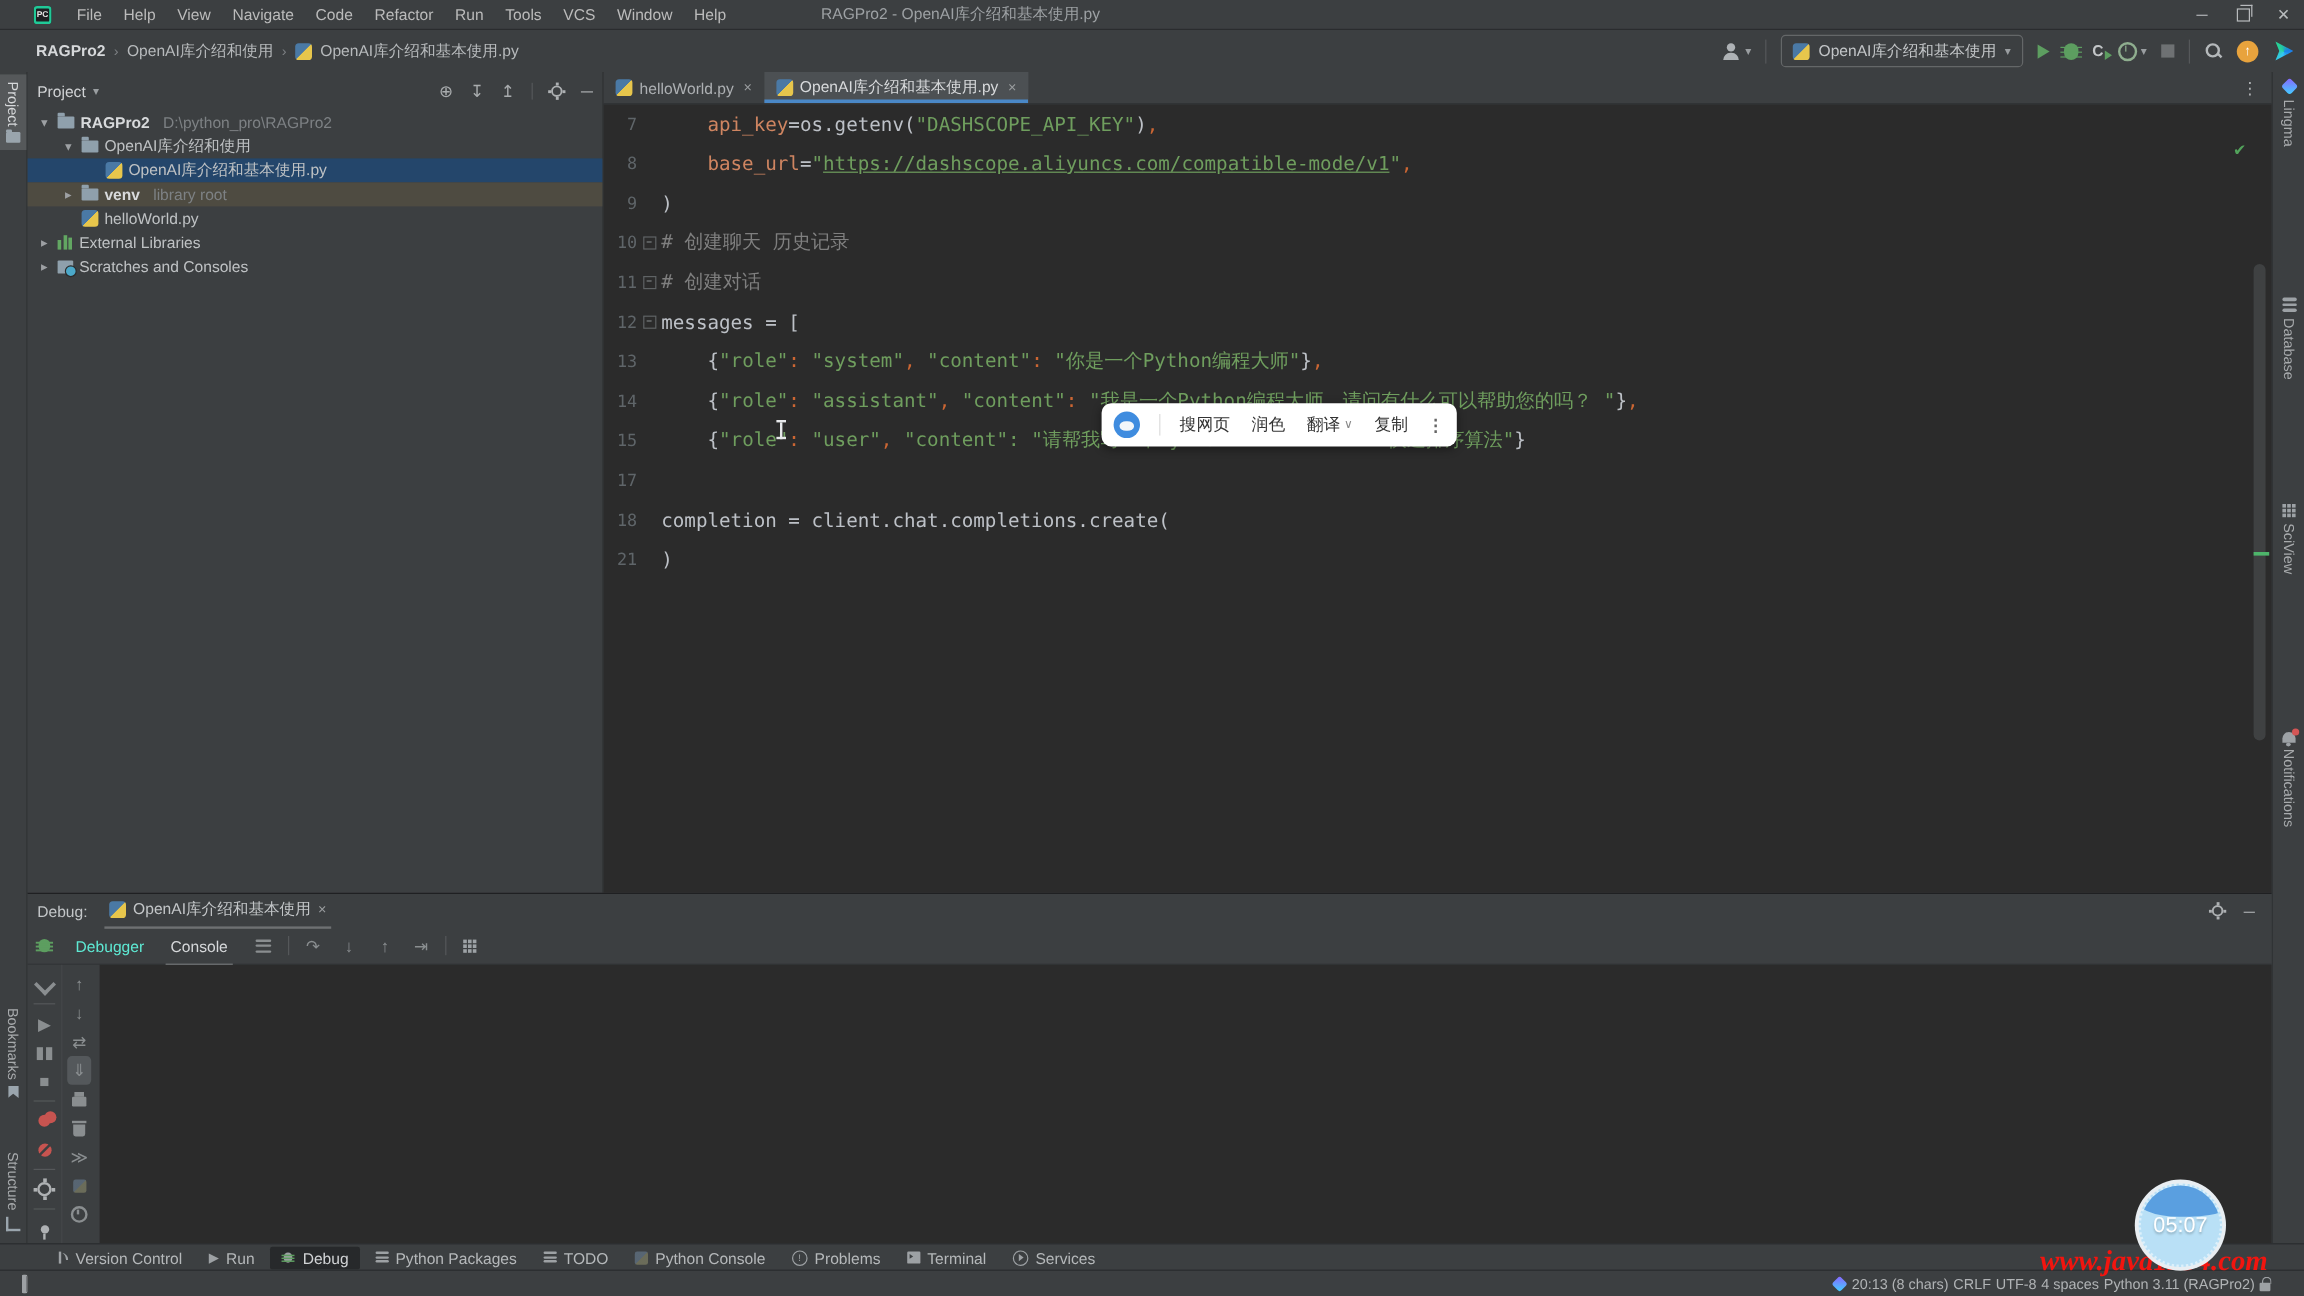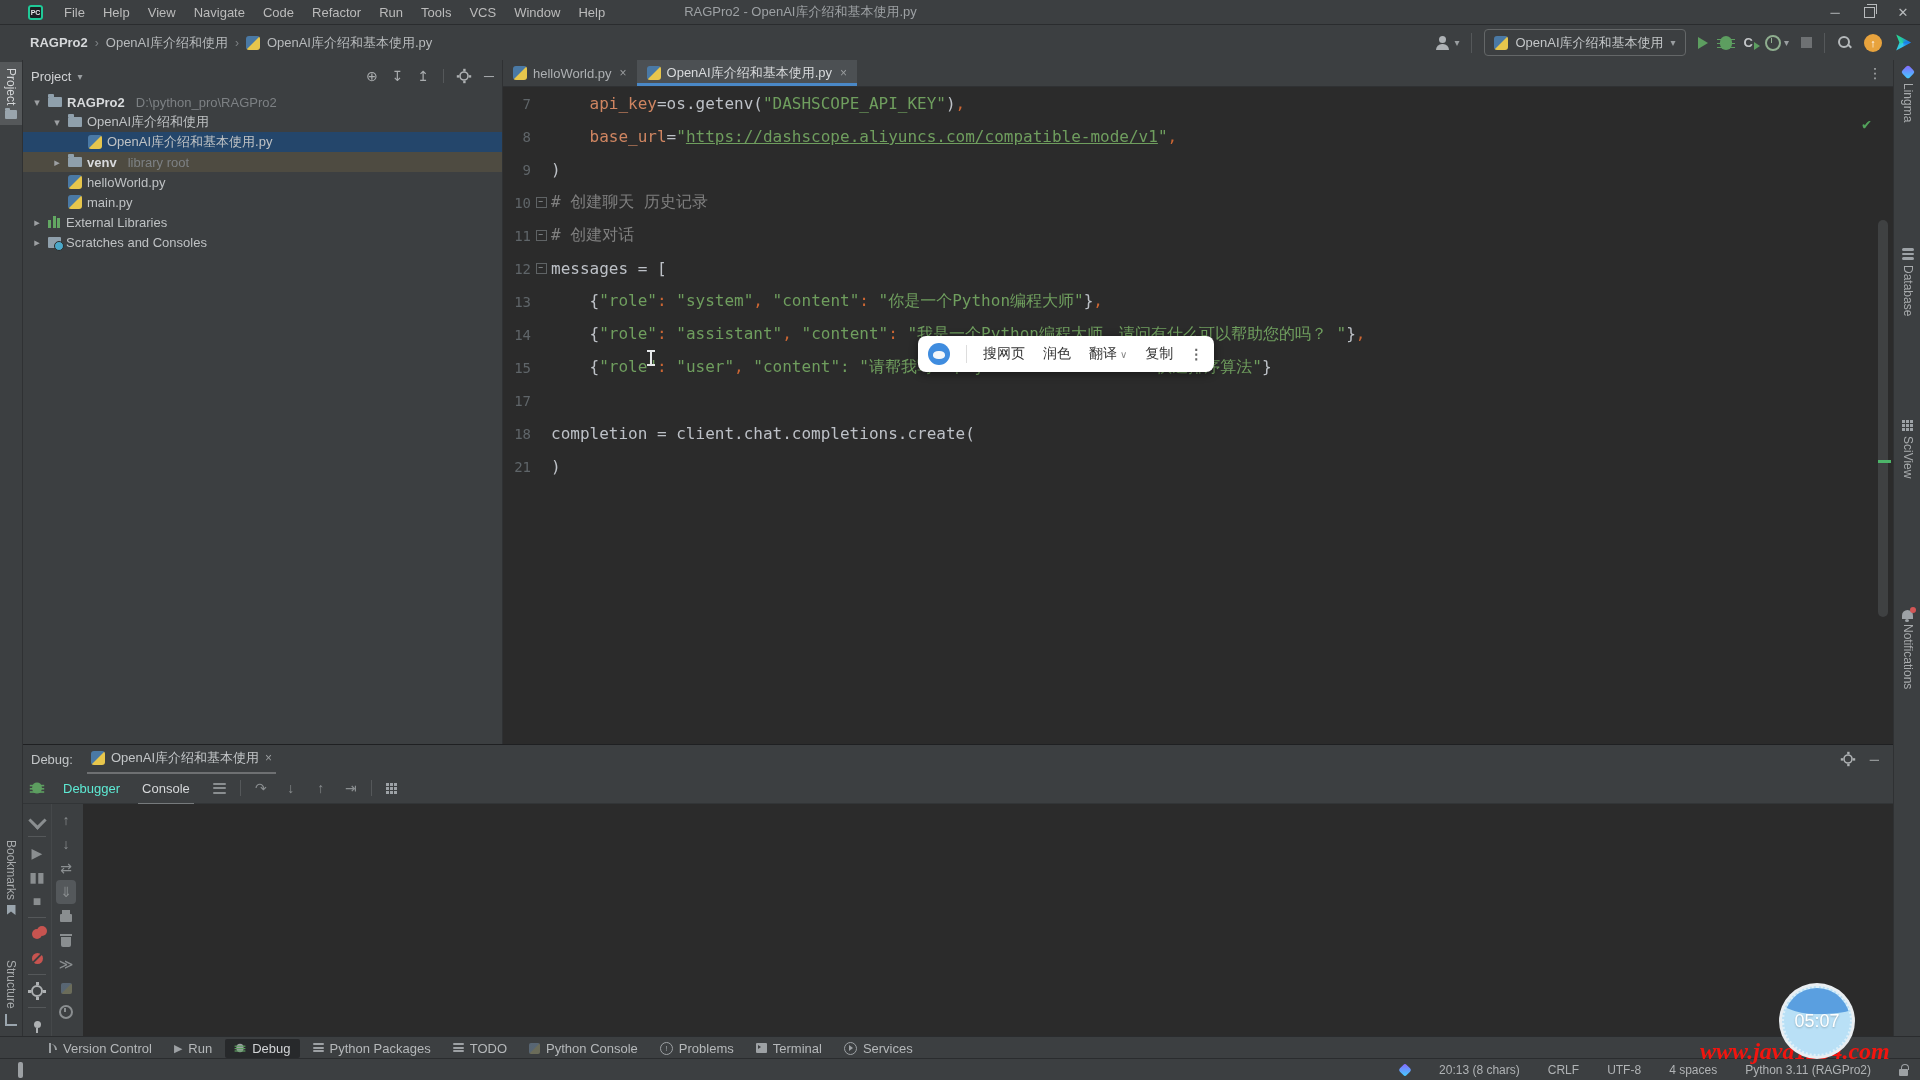--- a/index.html
+++ b/index.html
@@ -164,21 +164,21 @@
   .stack-ic{width:11px;height:10px;display:flex;flex-direction:column;gap:1.5px}
   .stack-ic i{height:2px;background:#9da1a4;border-radius:1px}
   .circle-bang{width:11px;height:11px;border:1.5px solid #9da1a4;border-radius:50%;font-size:8px;display:flex;align-items:center;justify-content:center;color:#9da1a4}
   .term-ic{width:11px;height:10px;background:#9da1a4;border-radius:1px;position:relative}
   .term-ic::before{content:"";position:absolute;left:2px;top:2px;border:2px solid transparent;border-left:3px solid #3c3f41}
   .serv-ic{width:11px;height:11px;border:1.5px solid #9da1a4;border-radius:50%;display:flex;align-items:center;justify-content:center}
   .serv-ic i{width:0;height:0;border:3px solid transparent;border-left:4px solid #9da1a4;border-right:none;margin-left:2px}
   #statusbar{left:0;top:1058px;width:1920px;height:22px;background:#3c3f41;border-top:1px solid #2a2c2e;display:flex;align-items:center;color:#b0b3b5;font-size:12px}
   #sb-left{margin-left:18px}
   .sb-sq{width:11px;height:11px;border:1.5px solid #9da1a4;border-left-width:4px;border-radius:2px}
-  #sb-right{margin-left:auto;display:flex;align-items:center;gap:28px;padding-right:12px}
+  #sb-right{margin-left:auto;display:flex;align-items:center;gap:4px;padding-right:28px}
   .lock-ic{width:9px;height:7px;background:#9da1a4;border-radius:1px;position:relative;margin-top:4px}
   .lock-ic::before{content:"";position:absolute;left:1.5px;top:-5px;width:6px;height:5px;border:1.5px solid #9da1a4;border-bottom:none;border-radius:4px 4px 0 0}
   
   #watermark{left:1700px;top:1038px;font-family:"Liberation Serif",serif;font-style:italic;font-weight:bold;
              font-size:24px;color:#f2150f;z-index:40;white-space:nowrap}
   #recorder{left:1779px;top:983px;width:76px;height:76px;border-radius:50%;background:#e9eef2;z-index:41;
             display:flex;align-items:center;justify-content:center}
   #recorder .inner{width:66px;height:66px;border-radius:50%;background:#b9e0f6;border:2px dotted #dcf0fb;
             position:relative;overflow:hidden;display:flex;align-items:center;justify-content:center}
   #recorder .wave{position:absolute;left:-6px;top:-14px;width:90px;height:40px;background:#5a9fe0;border-radius:0 0 48% 42%}
@@ -324,25 +324,20 @@
           <span class="chev">▸</span>
           <span class="folder-ic"></span>
           <span class="bold">venv</span>
           <span class="sub">library root</span>
         </div>
         <div class="tree-row" style="padding-left: 28px;">
           <span class="chev"></span>
           <span class="py-ic"></span>
           <span>helloWorld.py</span>
         </div>
-        <div class="tree-row" style="padding-left: 28px;">
-          <span class="chev"></span>
-          <span class="py-ic"></span>
-          <span>main.py</span>
-        </div>
         <div class="tree-row" style="padding-left: 8px;">
           <span class="chev">▸</span>
           <span class="lib-ic">
             <i></i>
             <i></i>
             <i></i>
           </span>
           <span>External Libraries</span>
         </div>
         <div class="tree-row" style="padding-left: 8px;">

